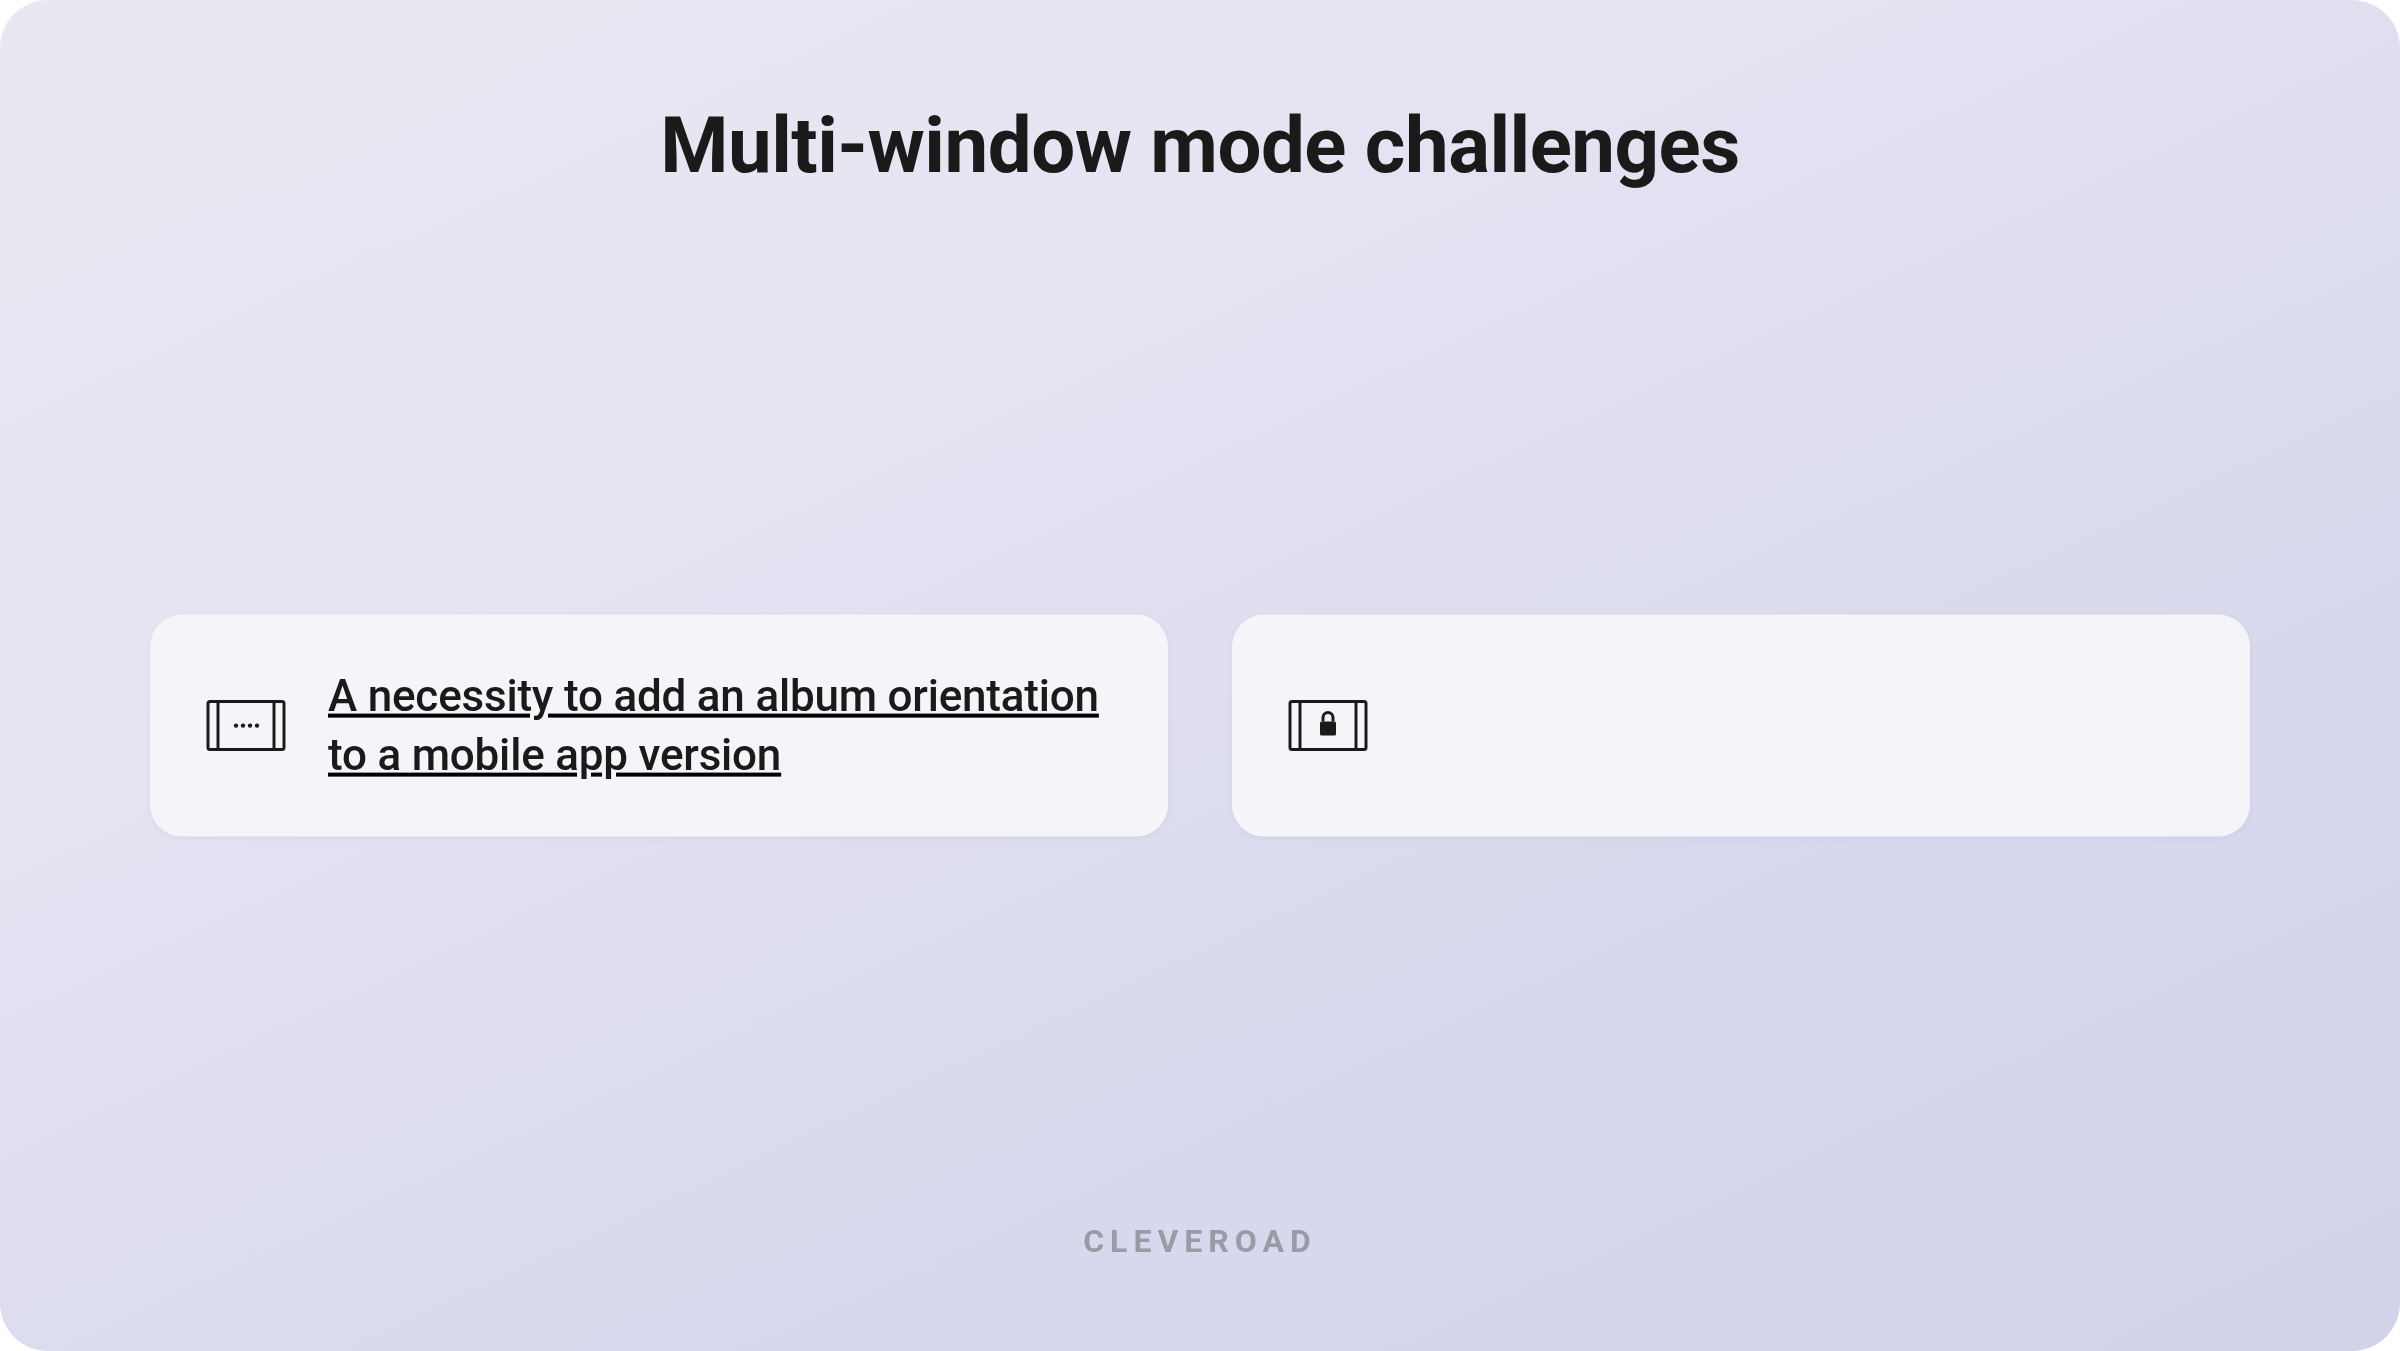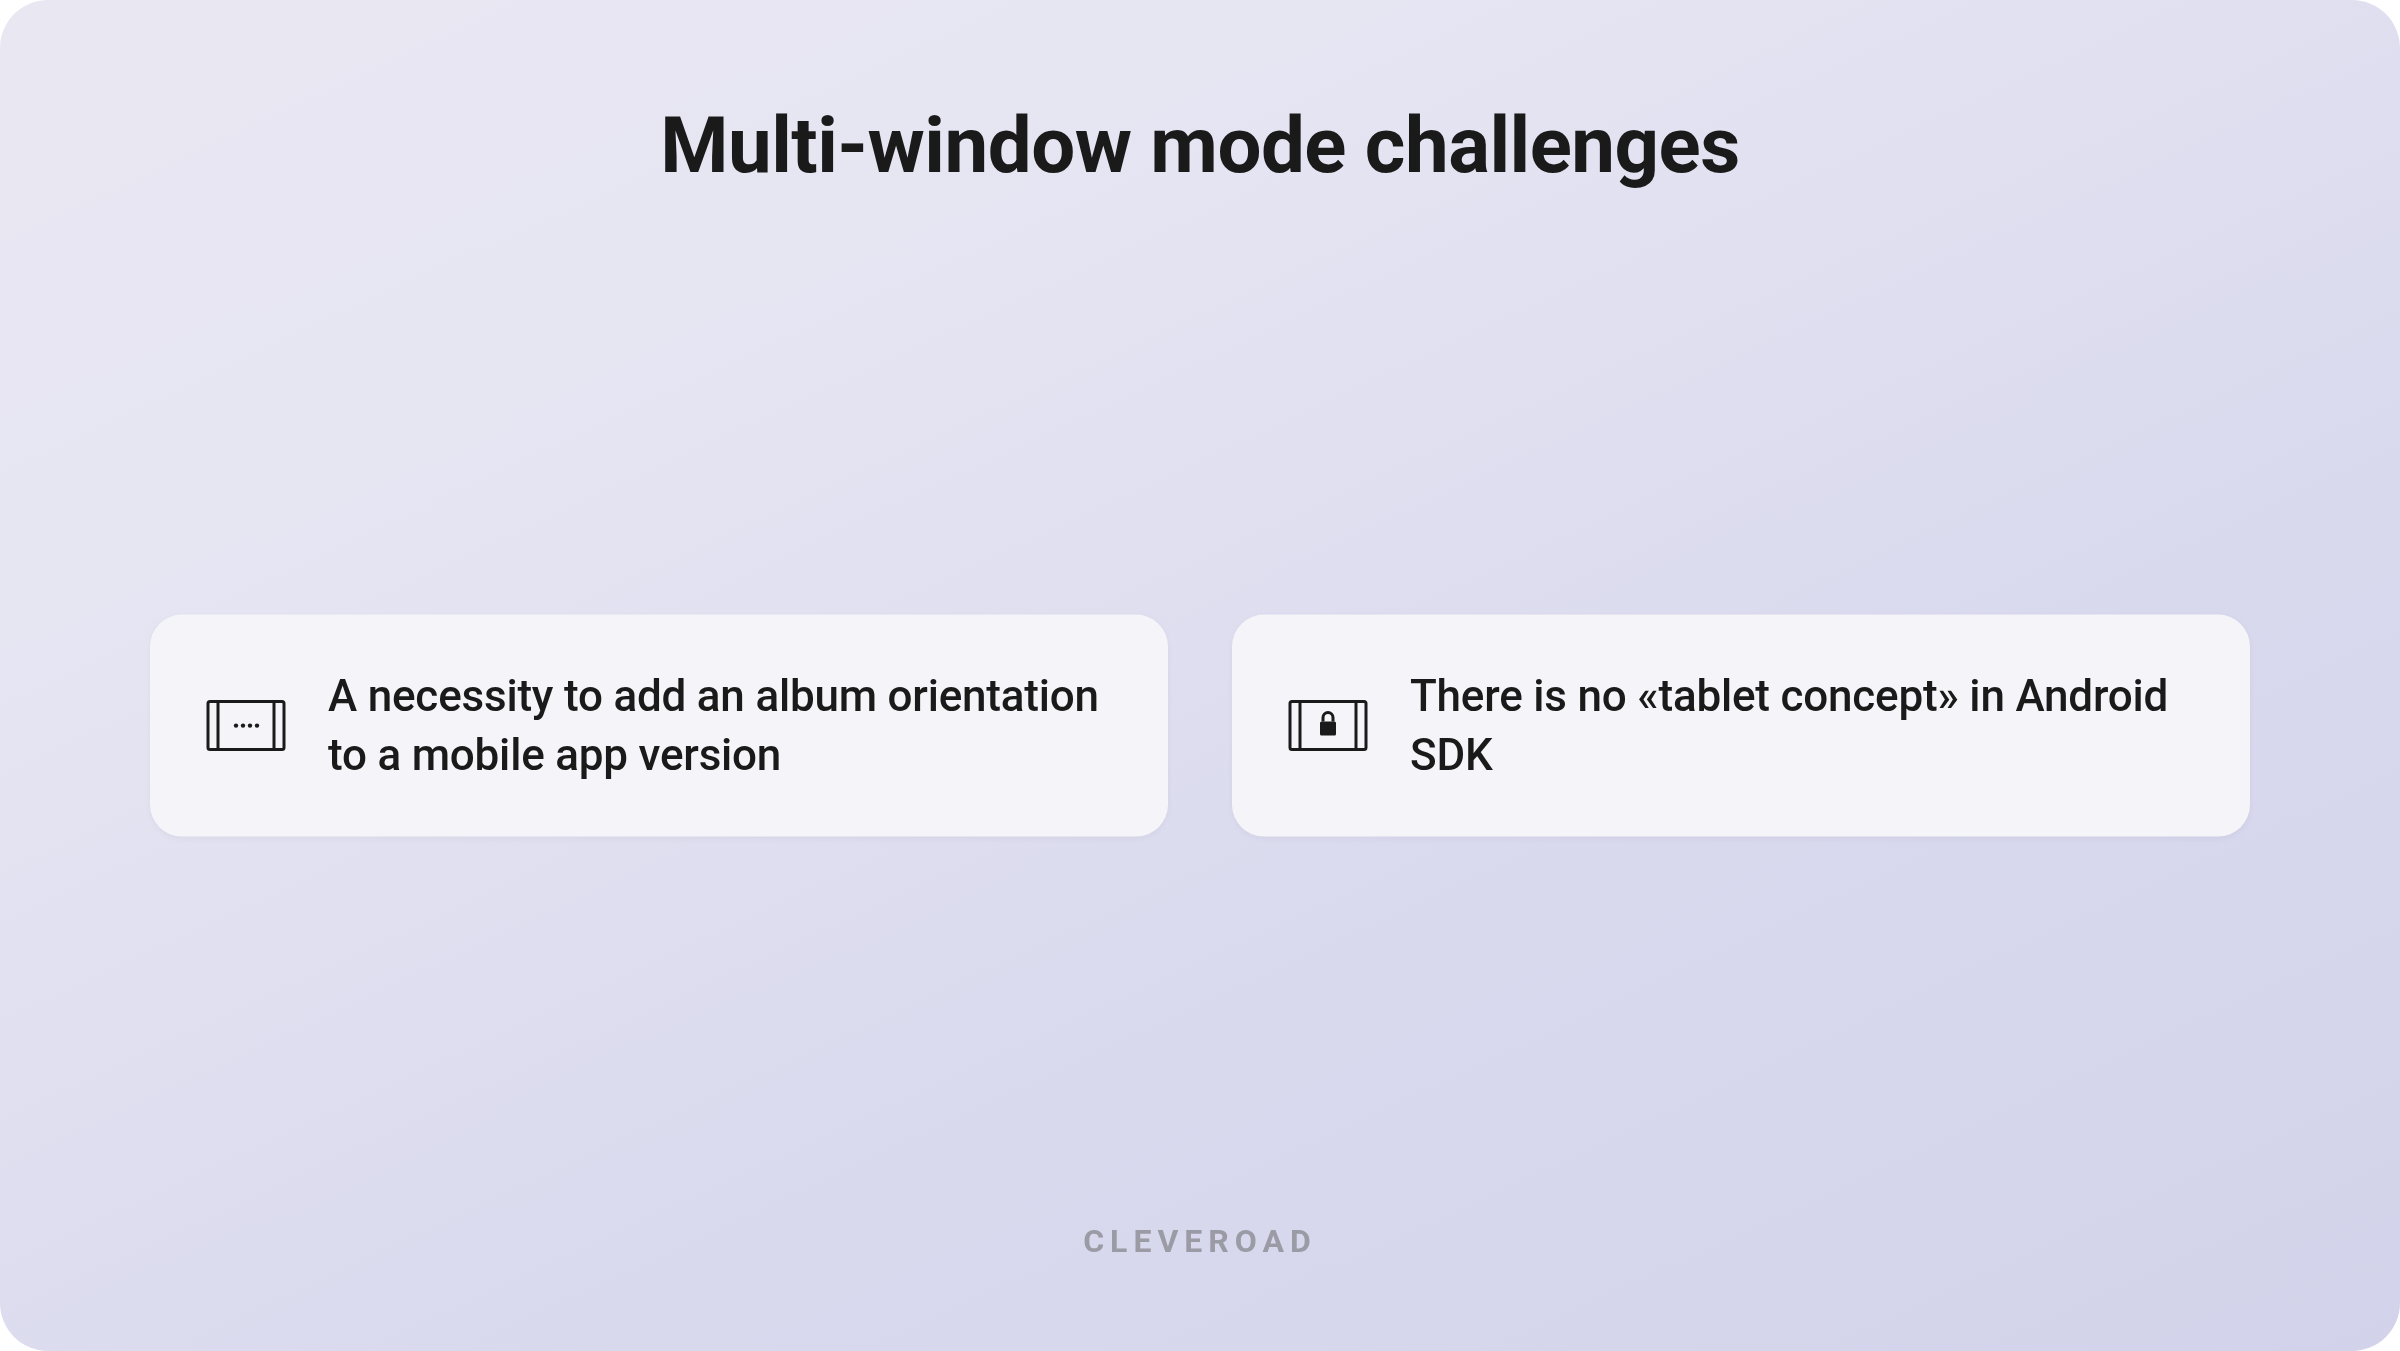--- a/index.html
+++ b/index.html
@@ -42,20 +42,21 @@
   }
   .card {
     flex: 1;
     background: #f4f4f9;
     border-radius: 32px;
     padding: 52px 56px;
     display: flex;
     align-items: center;
     gap: 42px;
     box-shadow: 0 2px 6px rgba(0,0,0,0.04);
+    text-decoration: underline;
   }
   .card-icon {
     flex-shrink: 0;
     width: 80px;
     display: flex;
     align-items: center;
     justify-content: center;
   }
   .card-text {
     font-size: 44px;
@@ -102,20 +103,19 @@
     <div class="card">
       <div class="card-icon">
         <svg width="80" height="52" viewBox="0 0 80 52" fill="none" stroke="#1a1a1a" stroke-width="3">
           <rect x="2" y="2" width="76" height="48" rx="2"></rect>
           <line x1="12" y1="2" x2="12" y2="50"></line>
           <line x1="68" y1="2" x2="68" y2="50"></line>
           <rect x="32" y="22" width="16" height="14" rx="1.5" fill="#1a1a1a" stroke="none"></rect>
           <path d="M35 22 v-4 a5 5 0 0 1 10 0 v4" stroke-width="3"></path>
         </svg>
       </div>
-      <div class="card-text">There is no «tablet concept» in Android SDK</div>
     </div>
 
   </div>
 
   <div class="footer-brand">CLEVEROAD</div>
 
 </div>
 
 </body></html>

